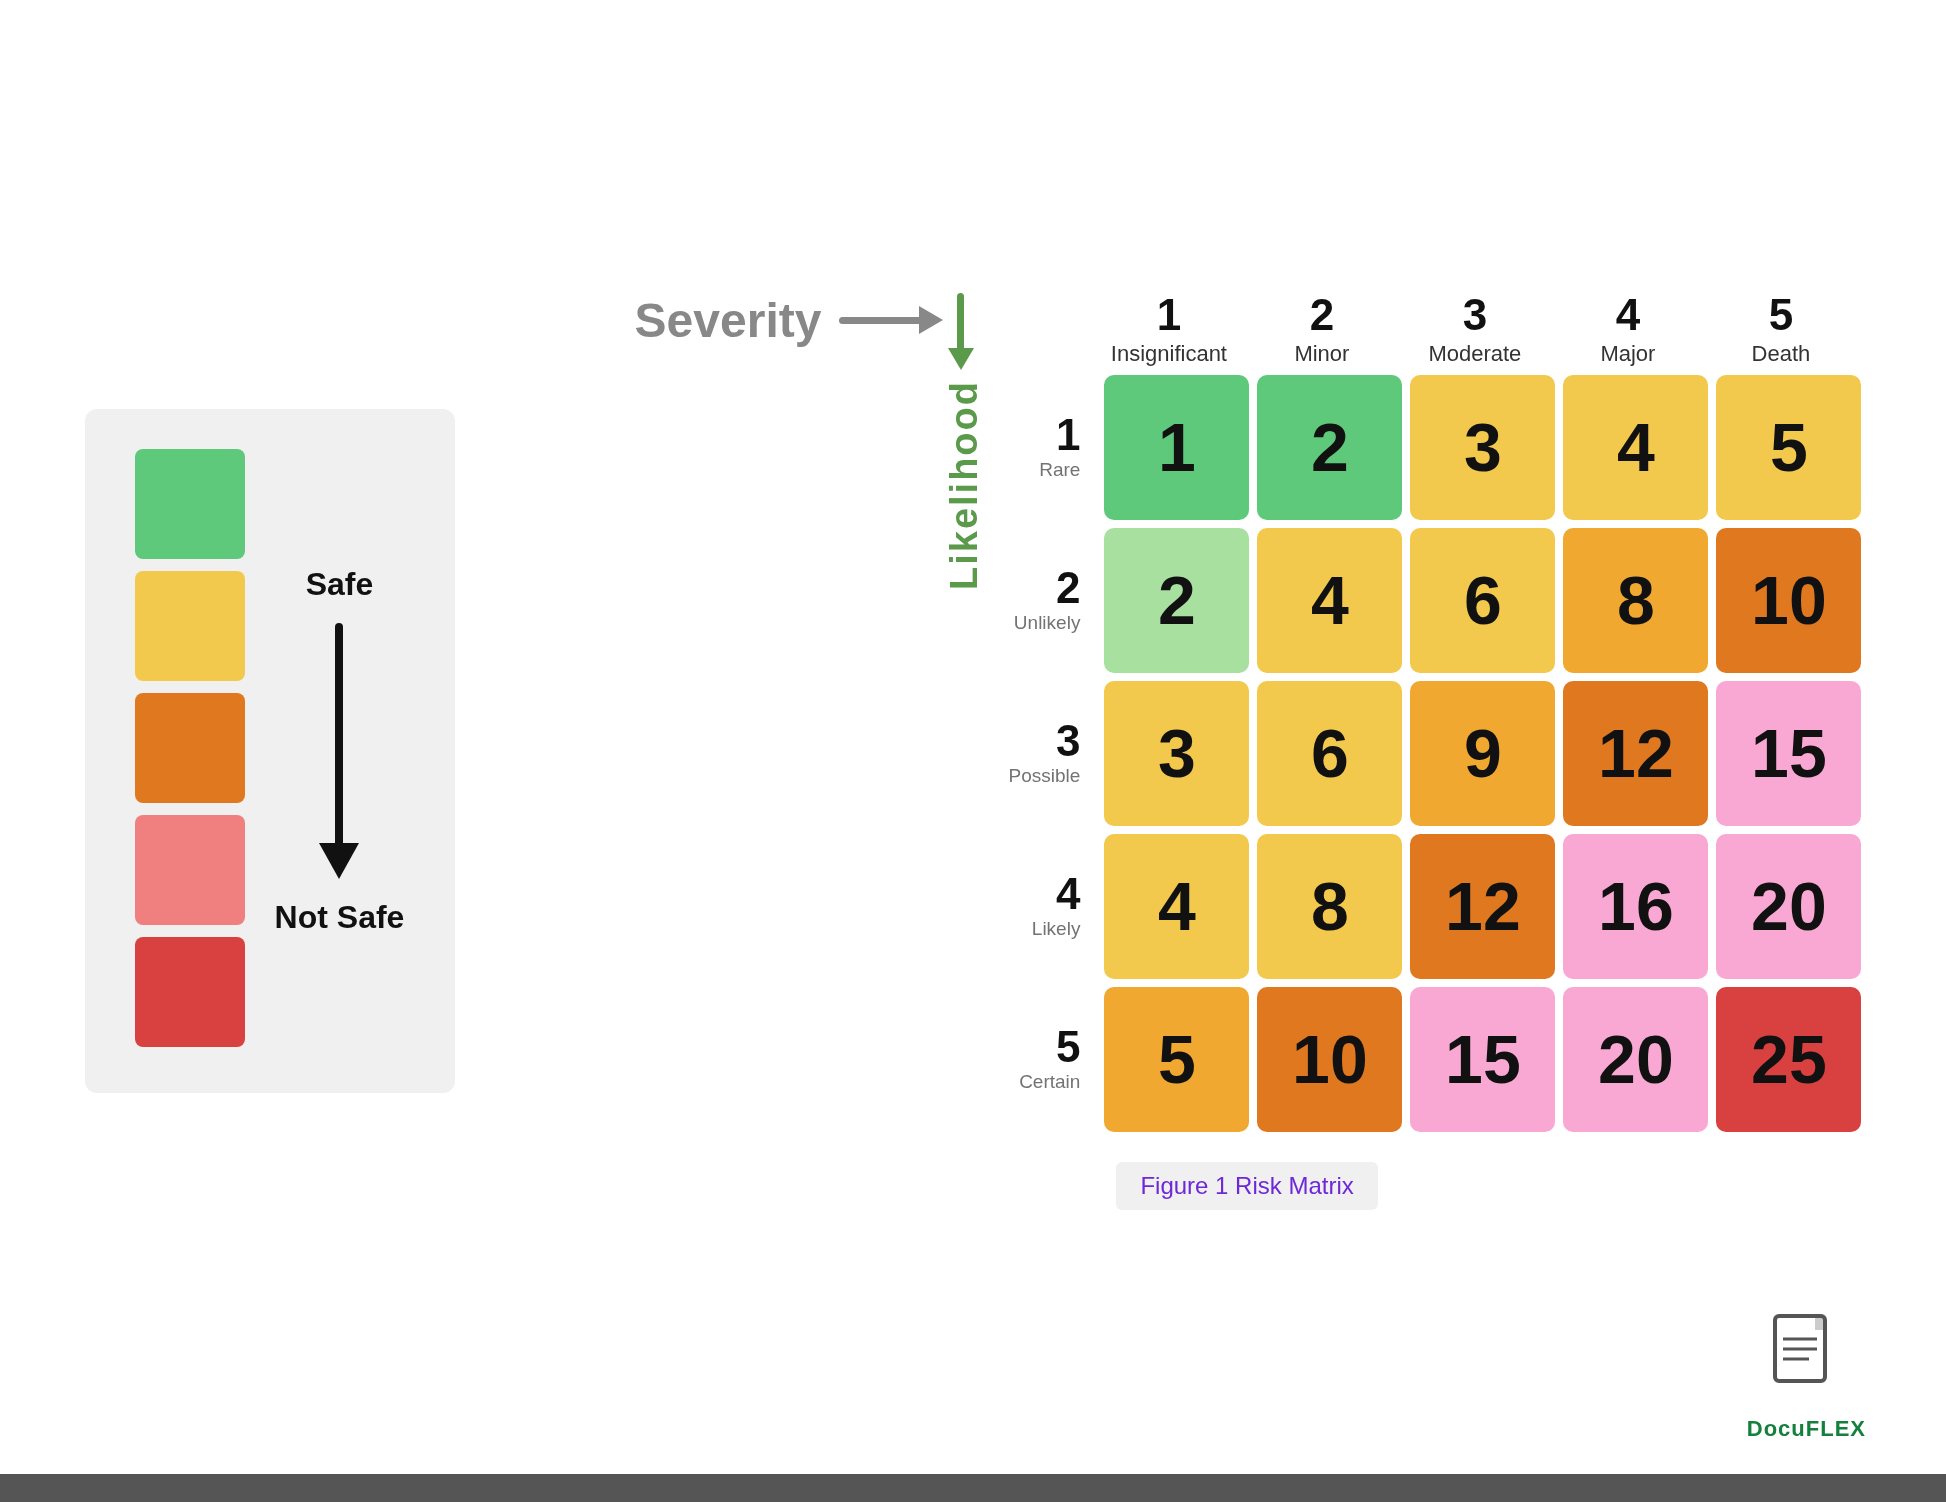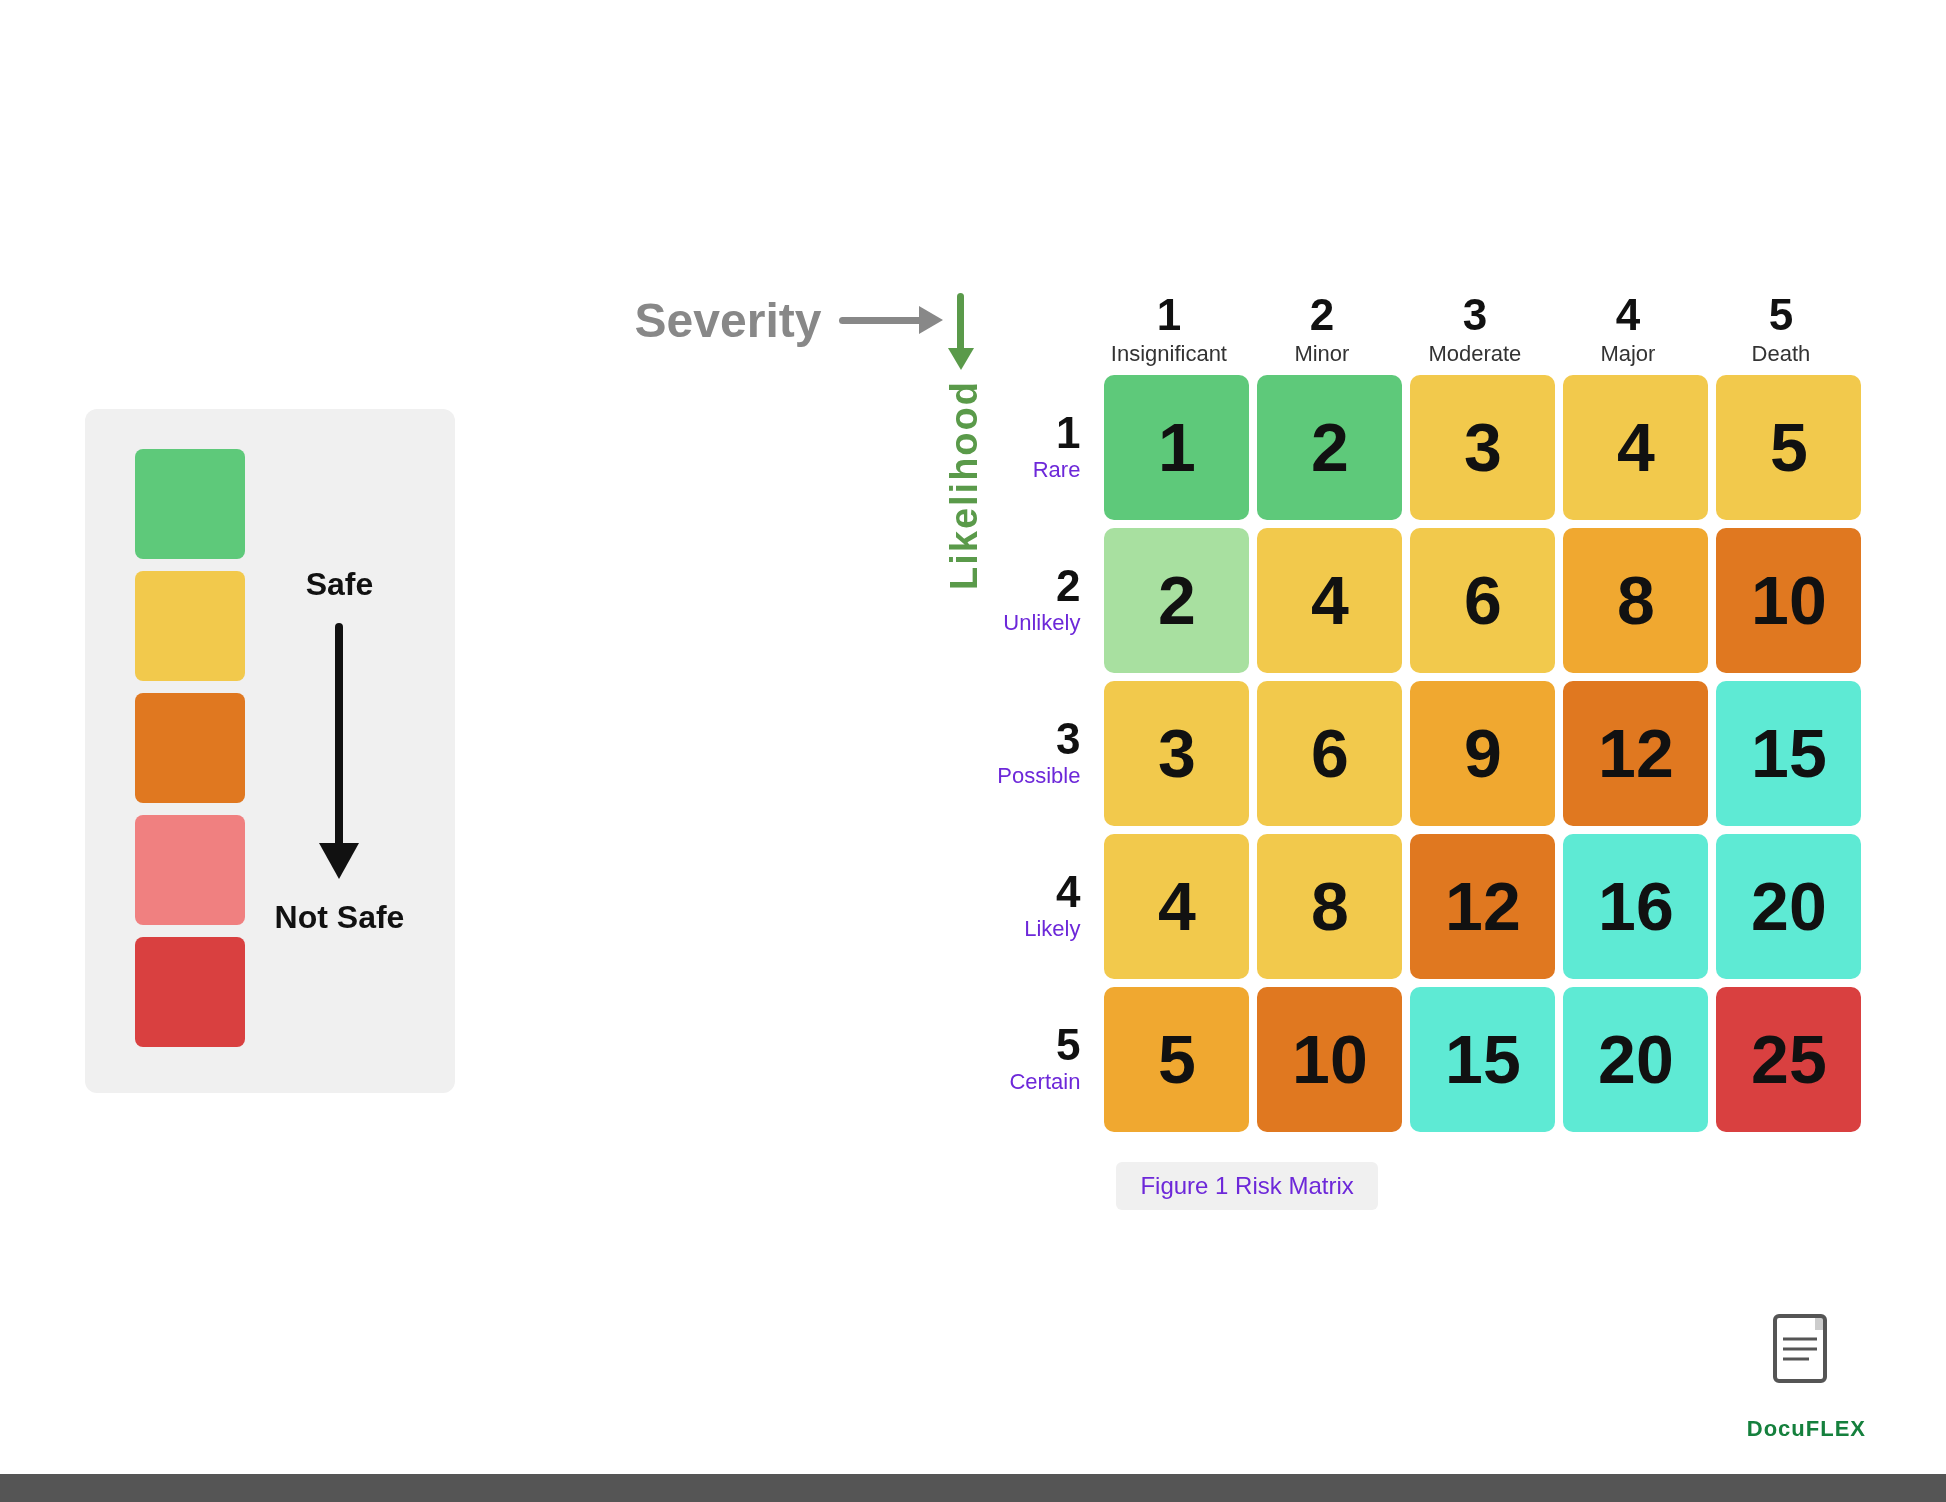--- a/index.html
+++ b/index.html
@@ -229,22 +229,22 @@
     }
 
     .row-header-num {
       font-size: 44px;
       font-weight: 800;
       color: #111;
       line-height: 1;
     }
 
     .row-header-label {
-      font-size: 22px;
-      color: #6d28d9;
+      font-size: 19px;
+      color: #737373;
       margin-top: 2px;
     }
 
     .cell {
       width: 145px;
       height: 145px;
       border-radius: 10px;
       display: flex;
       align-items: center;
       justify-content: center;
@@ -252,21 +252,21 @@
       font-weight: 900;
       color: #111;
     }
 
     
     .c-green { background: #5ec97a; }
     .c-light-green { background: #a8e0a0; }
     .c-yellow { background: #f2c94c; }
     .c-light-orange { background: #f0a830; }
     .c-orange { background: #e07820; }
-    .c-light-red { background: #5eead4; }
+    .c-light-red { background: #f9a8d4; }
     .c-red { background: #d94040; }
 
     .figure-caption {
       font-size: 24px;
       color: #6d28d9;
       background: #f0f0f0;
       padding: 10px 24px;
       border-radius: 6px;
       margin-top: 30px;
       align-self: flex-start;

